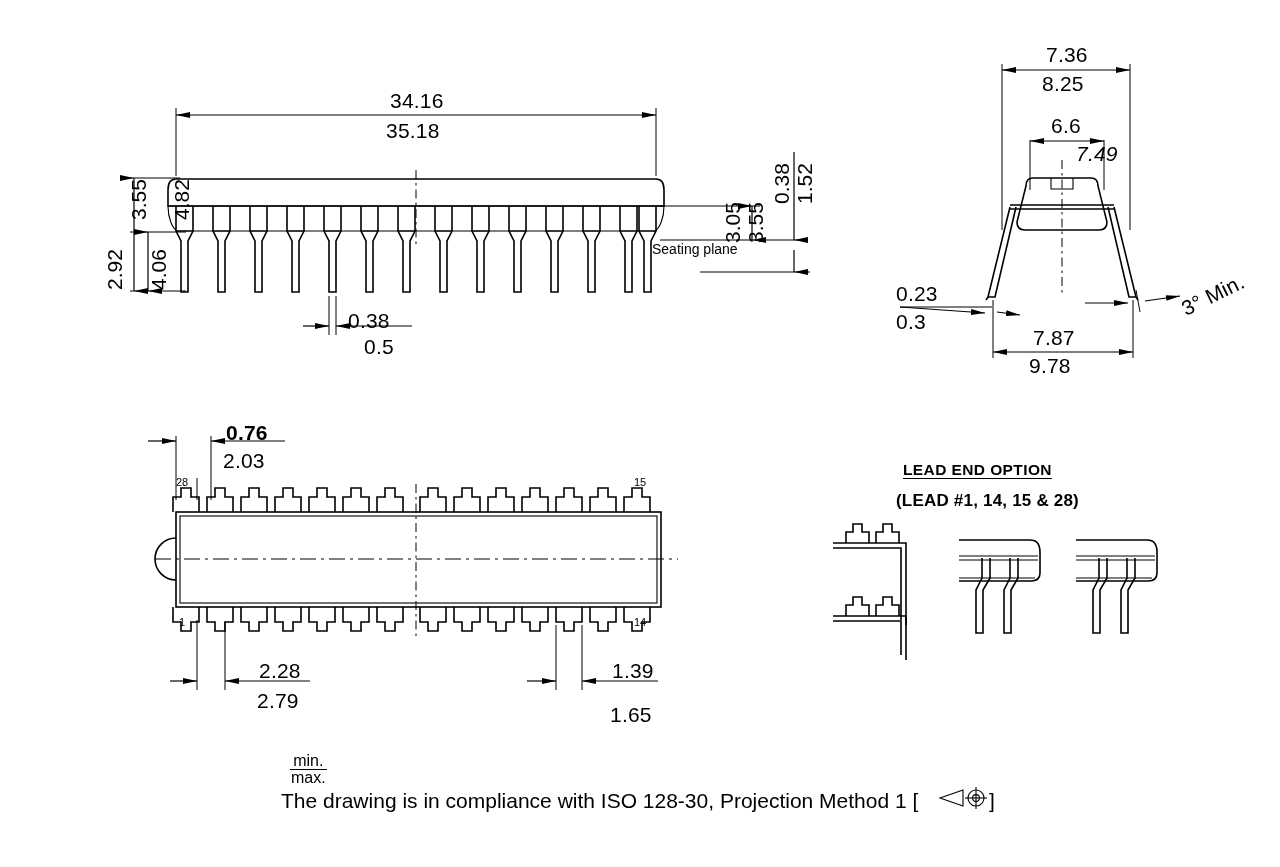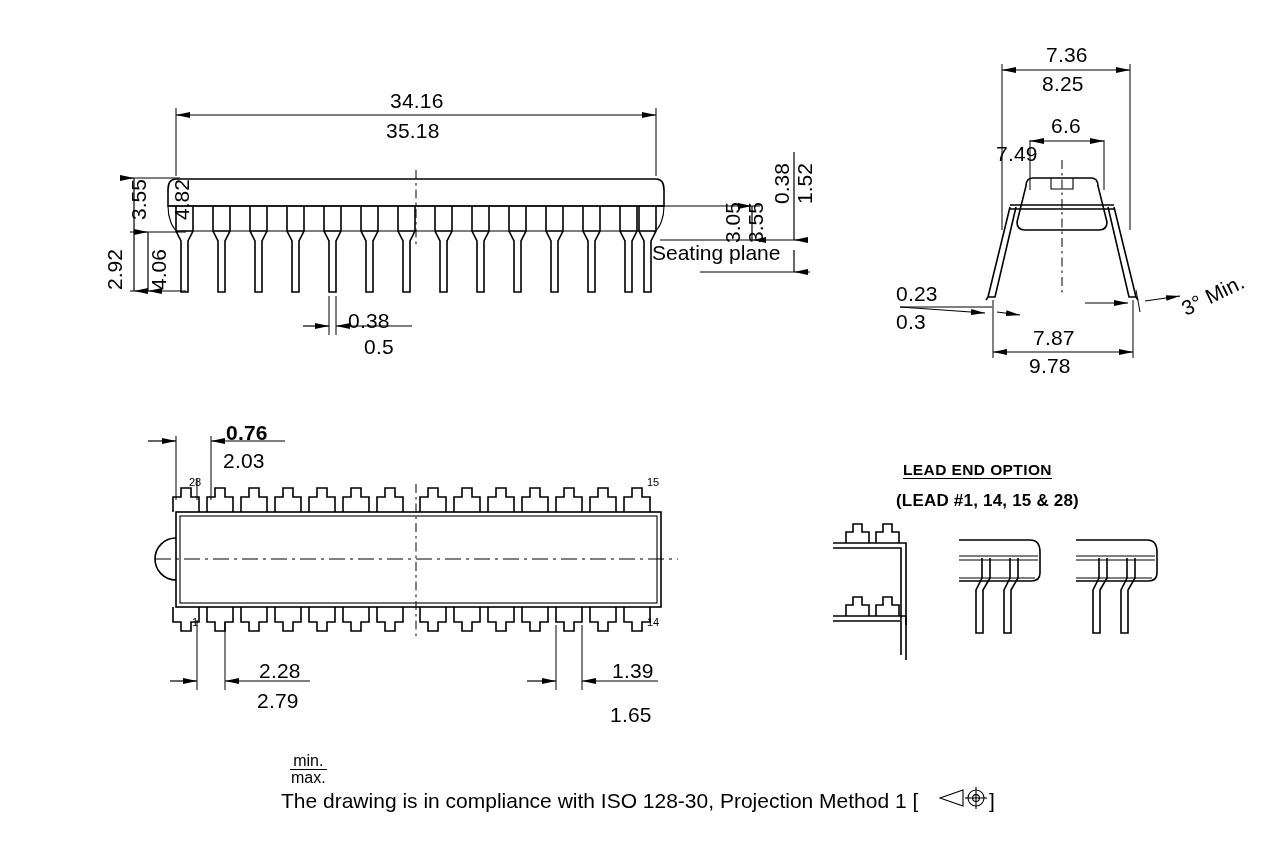--- a/index.html
+++ b/index.html
@@ -39,31 +39,31 @@
     color: #000;
     white-space: nowrap;
     line-height: 1.05;
   }
   .dim-txt { font-size: 21px; letter-spacing: 0.2px; }
   .dim-txt-v {
     font-size: 21px;
     transform-origin: left top;
     transform: rotate(-90deg);
   }
-  .small-num { font-size: 11px; margin-left: 13px; }
+  .small-num { font-size: 11px; }
   .note { font-size: 21px; }
   .lead-title {
     font-size: 15.5px;
     font-weight: 700;
     letter-spacing: 0.4px;
     text-decoration: underline;
     text-underline-offset: 3px;
   }
   .lead-sub { font-size: 17px; font-weight: 700; letter-spacing: 0.2px; }
-  .seating { font-size: 21px; }
+  .seating { font-size: 14px; }
   .frac-wrap { display: inline-block; text-align: center; vertical-align: middle; }
   .frac-top { font-size: 16px; display:block; line-height: 1.0; padding: 0 1px; }
   .frac-bar { display:block; border-top: 1.6px solid #000; height: 0; }
   .frac-bot { font-size: 16px; display:block; line-height: 1.05; padding: 0 1px; }
   .inline-row { display: flex; align-items: center; }
 </style>
 </head>
 <body>
 
 <div id="sheet">
@@ -335,21 +335,21 @@
 
   <div class="txt seating" style="left:652px; top:242px;">Seating plane</div>
 
   <div class="txt dim-txt" style="left:348px; top:310px;">0.38</div>
   <div class="txt dim-txt" style="left:364px; top:336px;">0.5</div>
 
   <div class="txt dim-txt" style="left:1046px; top:44px;">7.36</div>
   <div class="txt dim-txt" style="left:1042px; top:73px;">8.25</div>
 
   <div class="txt dim-txt" style="left:1051px; top:115px;">6.6</div>
-  <div class="txt dim-txt" style="left:996px; top:143px;">7.49</div>
+  <div class="txt dim-txt" style="left:1076px; top:143px;font-style:italic;">7.49</div>
 
   <div class="txt dim-txt" style="left:896px; top:283px;">0.23</div>
   <div class="txt dim-txt" style="left:896px; top:311px;">0.3</div>
 
   <div class="txt dim-txt" style="left:1033px; top:327px;">7.87</div>
   <div class="txt dim-txt" style="left:1029px; top:355px;">9.78</div>
 
   <div class="txt dim-txt" style="left:1178px; top:300px; transform-origin:left top; transform:rotate(-26deg);">3° Min.</div>
 
   <div class="txt dim-txt" style="left:226px; top:422px;font-weight:bold;">0.76</div>

